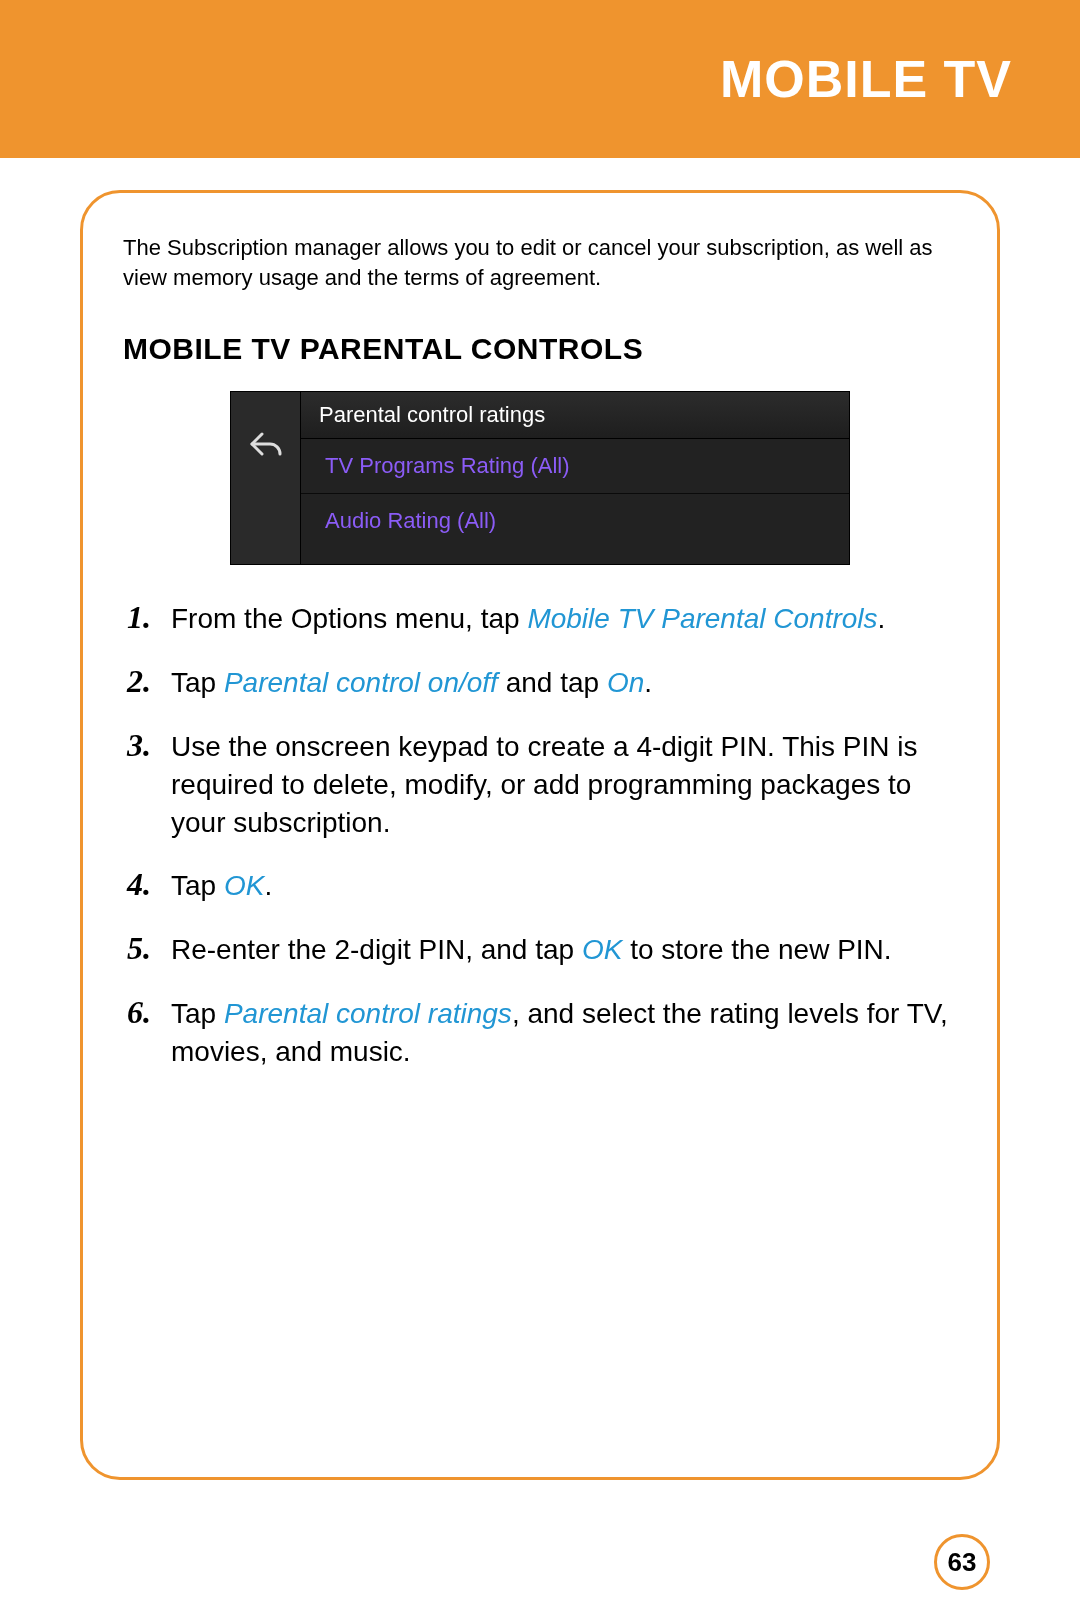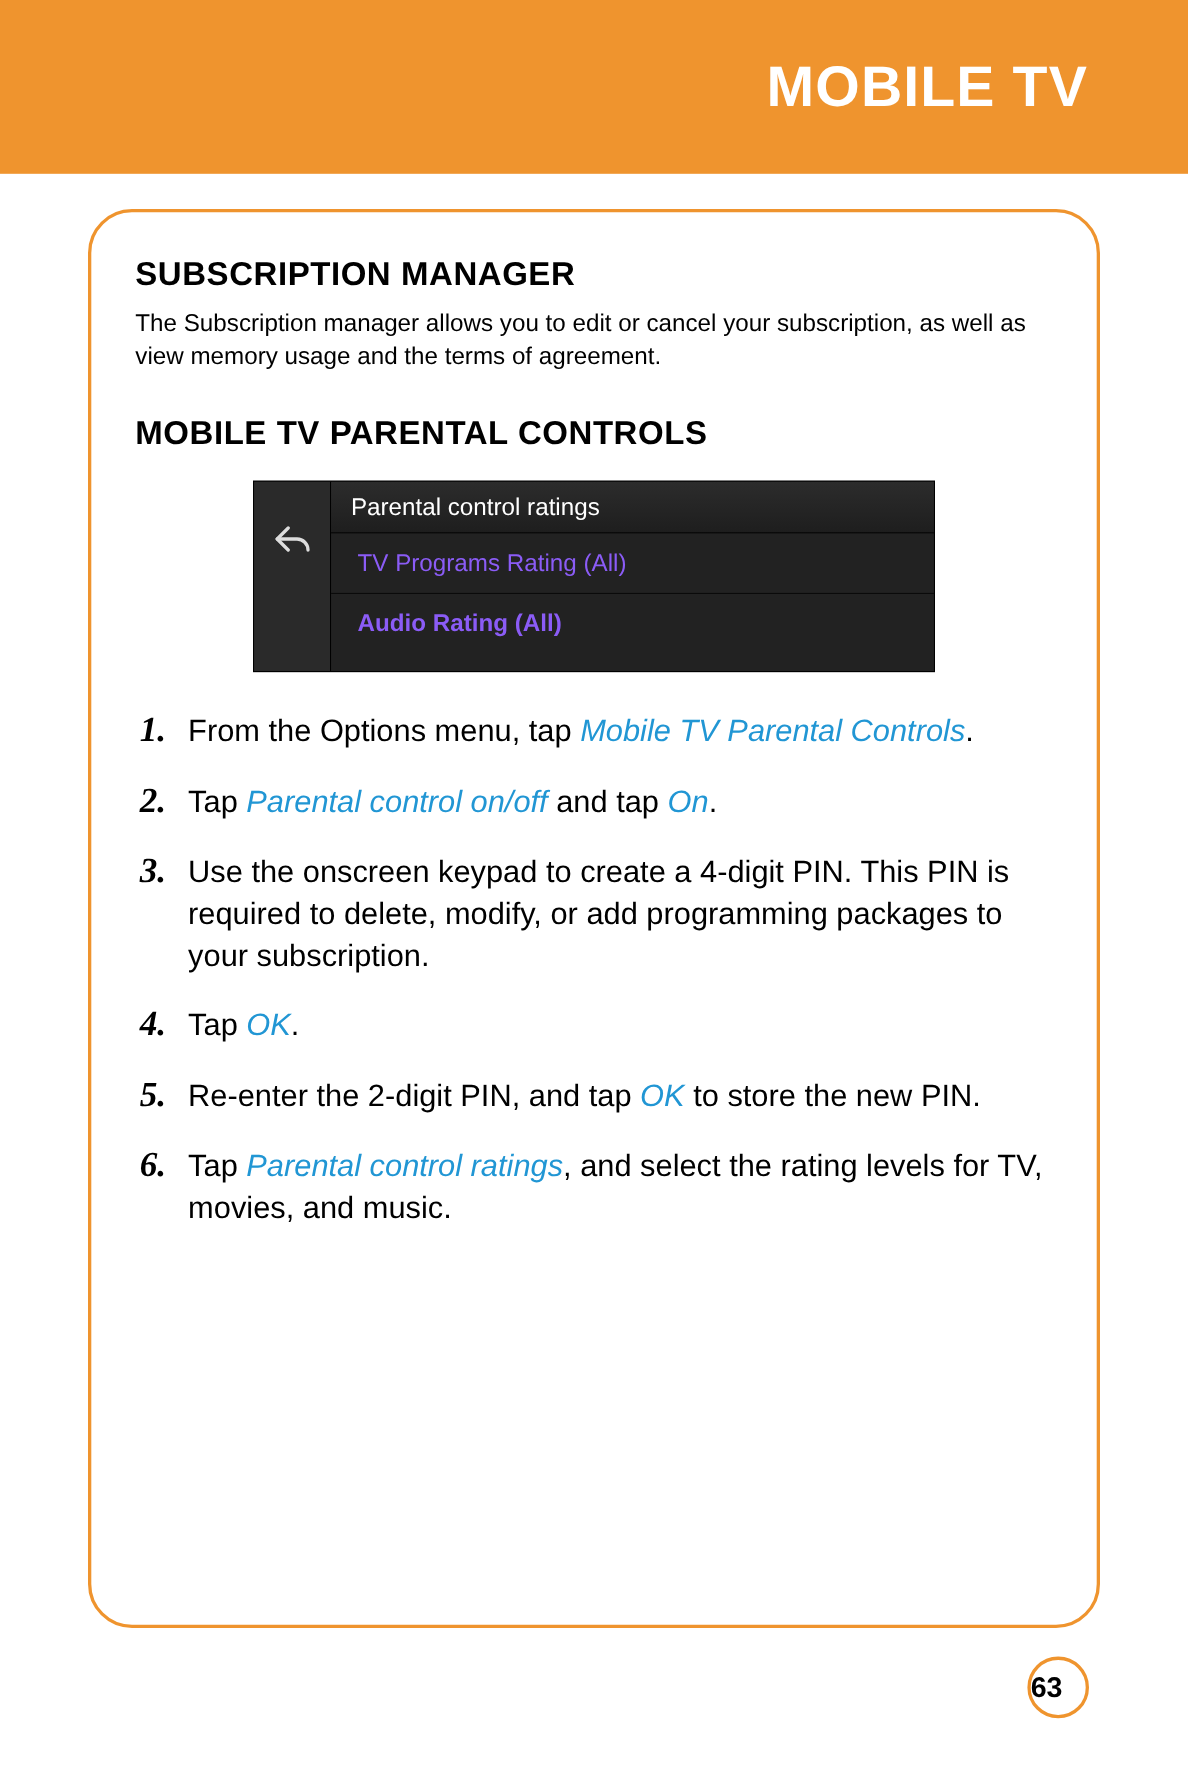--- a/index.html
+++ b/index.html
@@ -11,21 +11,21 @@
     position: relative;
     color: #000;
   }
   .header {
     width: 100%;
     height: 158px;
     background: #ef942e;
     display: flex;
     align-items: center;
     justify-content: flex-end;
-    padding-right: 91px;
+    padding-right: 68px;
   }
   .header-title {
     color: #fff;
     font-size: 52px;
     font-weight: 700;
     letter-spacing: 1px;
   }
   .content-box {
     position: absolute;
     left: 80px;
@@ -80,21 +80,21 @@
     color: #8b5cf6;
     font-size: 22px;
     padding: 14px 24px;
     border-bottom: 1px solid #0a0a0a;
     background: #222;
   }
   .screen-item.selected {
     background: #2196d4;
     color: #fff;
   }
-  .screen-item.last { border-bottom: none; padding-bottom: 30px; font-weight: bold; }
+  .screen-item.last { border-bottom: none; padding-bottom: 30px; }
 
   .steps { list-style: none; counter-reset: step; padding-left: 4px; }
   .steps li {
     counter-increment: step;
     position: relative;
     padding-left: 44px;
     font-size: 28px;
     line-height: 1.35;
     margin-bottom: 26px;
   }
@@ -106,41 +106,40 @@
     font-weight: 700;
     font-style: italic;
     font-size: 32px;
     font-family: Georgia, "Times New Roman", serif;
   }
   .hl { color: #2196d4; font-style: italic; }
 
   .page-num {
     position: absolute;
     right: 90px;
-    bottom: 58px;
+    bottom: 30px;
     width: 56px; height: 56px;
     border: 3px solid #ef942e;
     border-radius: 50%;
     display: flex;
     align-items: center;
-    justify-content: flex-start;
+    justify-content: center;
     font-weight: 700;
     font-size: 26px;
   }
 </style>
 </head>
 <body>
 
 <div class="header">
   <div class="header-title">MOBILE TV</div>
 </div>
 
 <div class="content-box">
 
-  <div class="section-heading">SUBSCRIPTION MANAGER</div>
   <p class="body-text">The Subscription manager allows you to edit or cancel your subscription, as well as view memory usage and the terms of agreement.</p>
 
   <div class="section-heading second">MOBILE TV PARENTAL CONTROLS</div>
 
   <div class="screenshot">
     <div class="back-col">
       <svg class="back-icon" viewBox="0 0 32 28">
         <path d="M12 4 L2 14 L12 24" stroke="#ddd" stroke-width="3" fill="none" stroke-linecap="round" stroke-linejoin="round"></path>
         <path d="M2 14 H20 A10 10 0 0 1 30 24" stroke="#ddd" stroke-width="3" fill="none" stroke-linecap="round"></path>
       </svg>

